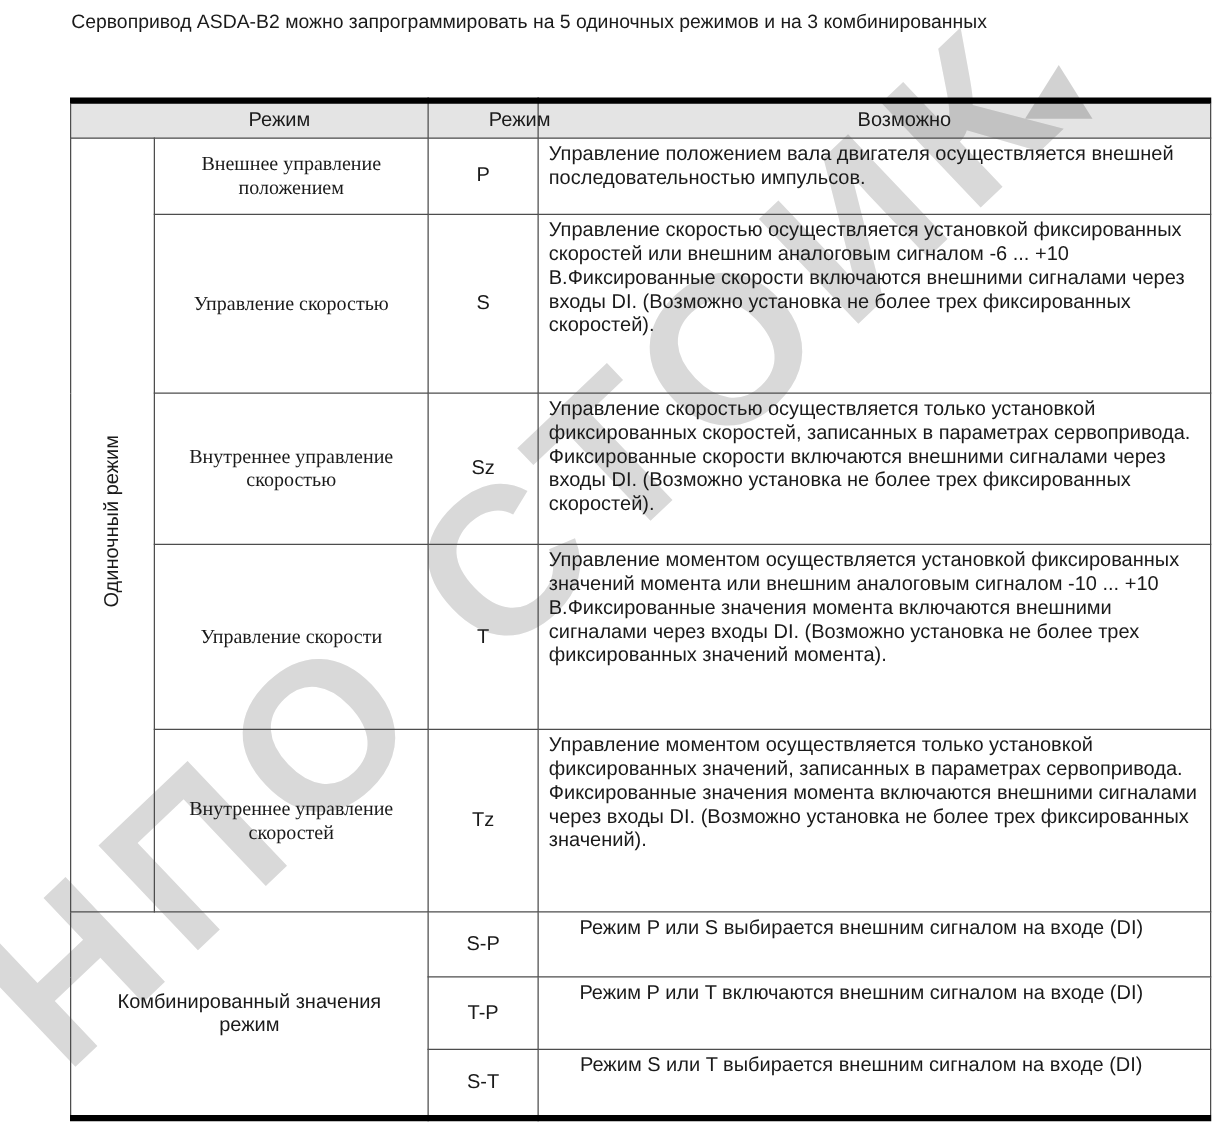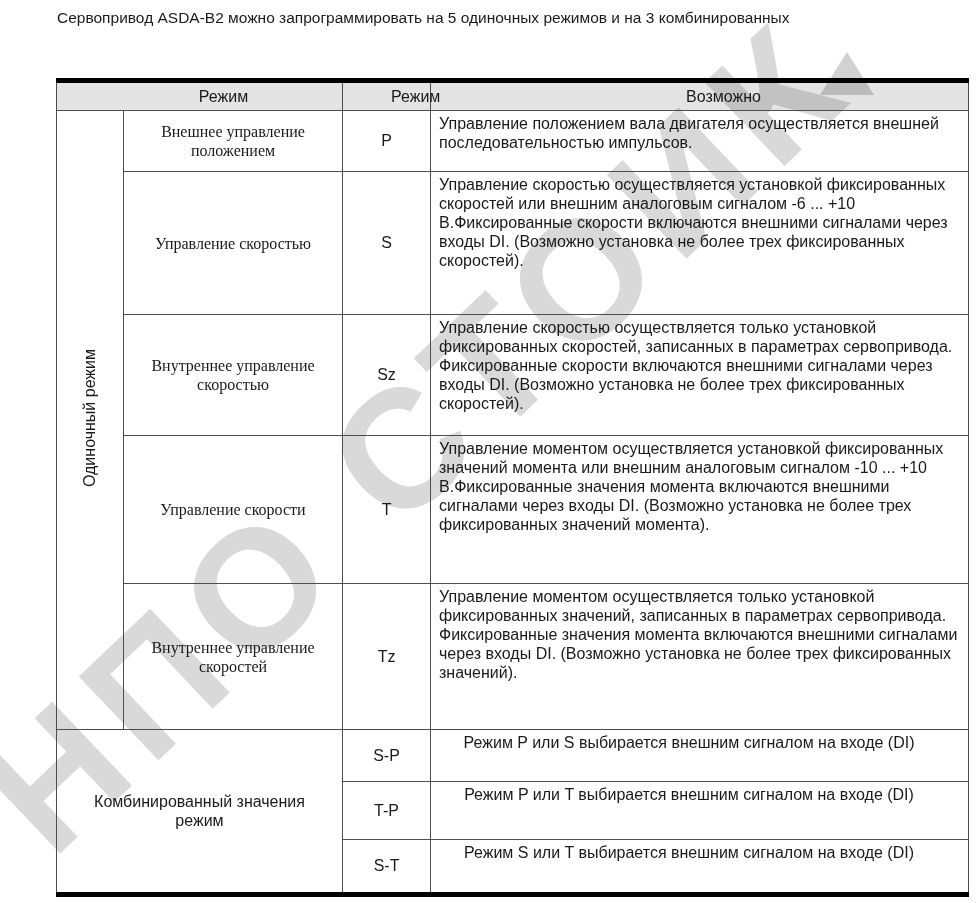--- a/index.html
+++ b/index.html
@@ -142,21 +142,21 @@
     </td>
     <td class="code">S-P</td>
     <td class="desc">
       <div class="tx narrow">Режим P или S выбирается внешним сигналом на входе (DI)</div>
     </td>
   </tr>
 
   <tr class="r-tp">
     <td class="code">T-P</td>
     <td class="desc">
-      <div class="tx narrow">Режим P или T выбирается внешним сигналом на входе (DI)</div>
+      <div class="tx narrow">Режим P или T включаются внешним сигналом на входе (DI)</div>
     </td>
   </tr>
 
   <tr class="r-st">
     <td class="code">S-T</td>
     <td class="desc">
       <div class="tx narrow">Режим S или T выбирается внешним сигналом на входе (DI)</div>
     </td>
   </tr>
 </tbody>

